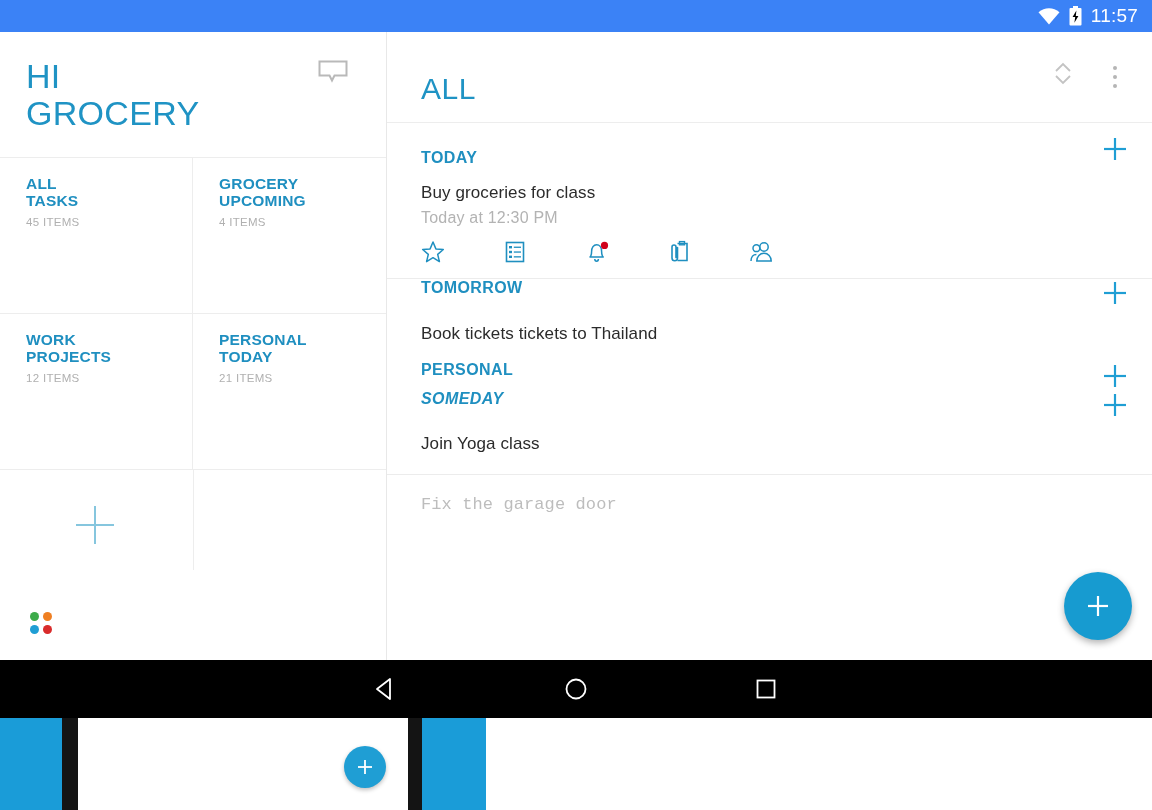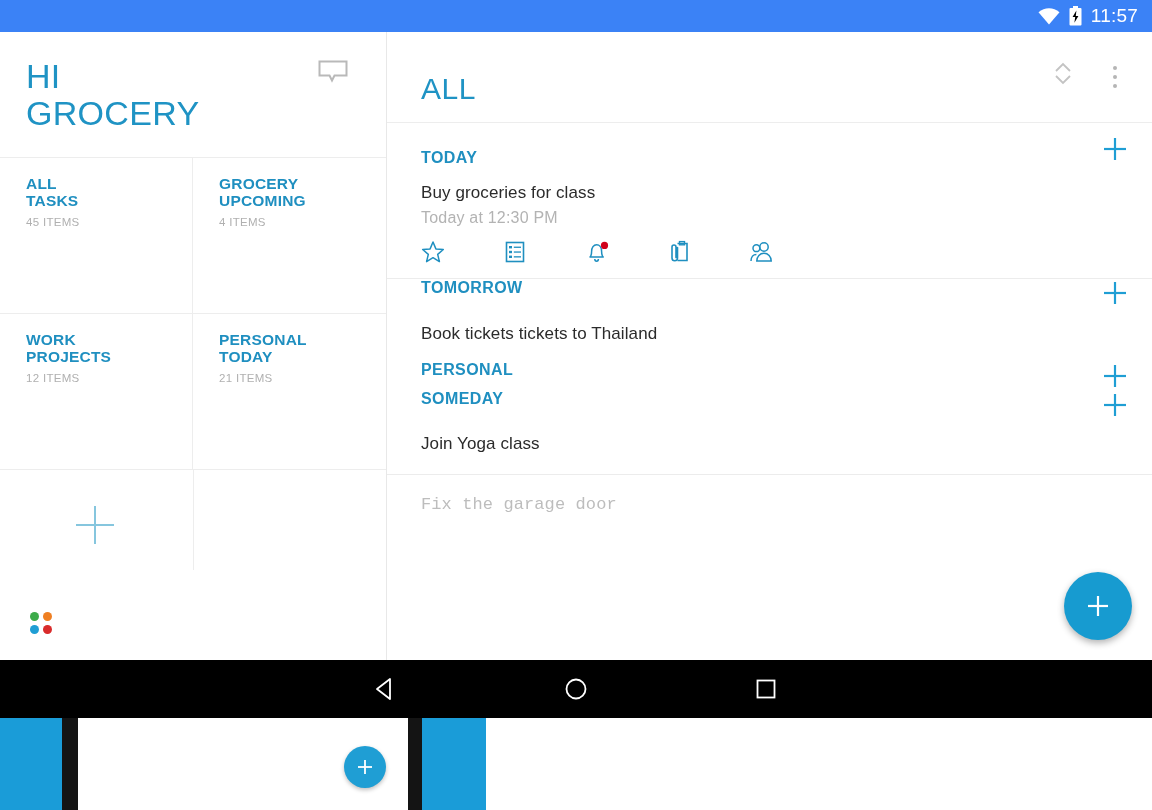--- a/index.html
+++ b/index.html
@@ -359,21 +359,21 @@
       <div class="section-head" style="padding-bottom:11px;">
         <span>PERSONAL</span>
         <span class="row-plus">
           <svg width="30" height="30" viewBox="0 0 30 30">
             <line x1="15" y1="4" x2="15" y2="26" stroke="#1f9ed4" stroke-width="2.2"></line>
             <line x1="4" y1="15" x2="26" y2="15" stroke="#1f9ed4" stroke-width="2.2"></line>
           </svg>
         </span>
       </div>
 
-      <div class="section-head" style="padding-bottom:11px;">
+      <div class="section-head" style="padding-bottom:11px;font-style:italic;">
         <span>SOMEDAY</span>
         <span class="row-plus">
           <svg width="30" height="30" viewBox="0 0 30 30">
             <line x1="15" y1="4" x2="15" y2="26" stroke="#1f9ed4" stroke-width="2.2"></line>
             <line x1="4" y1="15" x2="26" y2="15" stroke="#1f9ed4" stroke-width="2.2"></line>
           </svg>
         </span>
       </div>
 
       <div class="task" style="padding-top:15px;padding-bottom:20px;">

